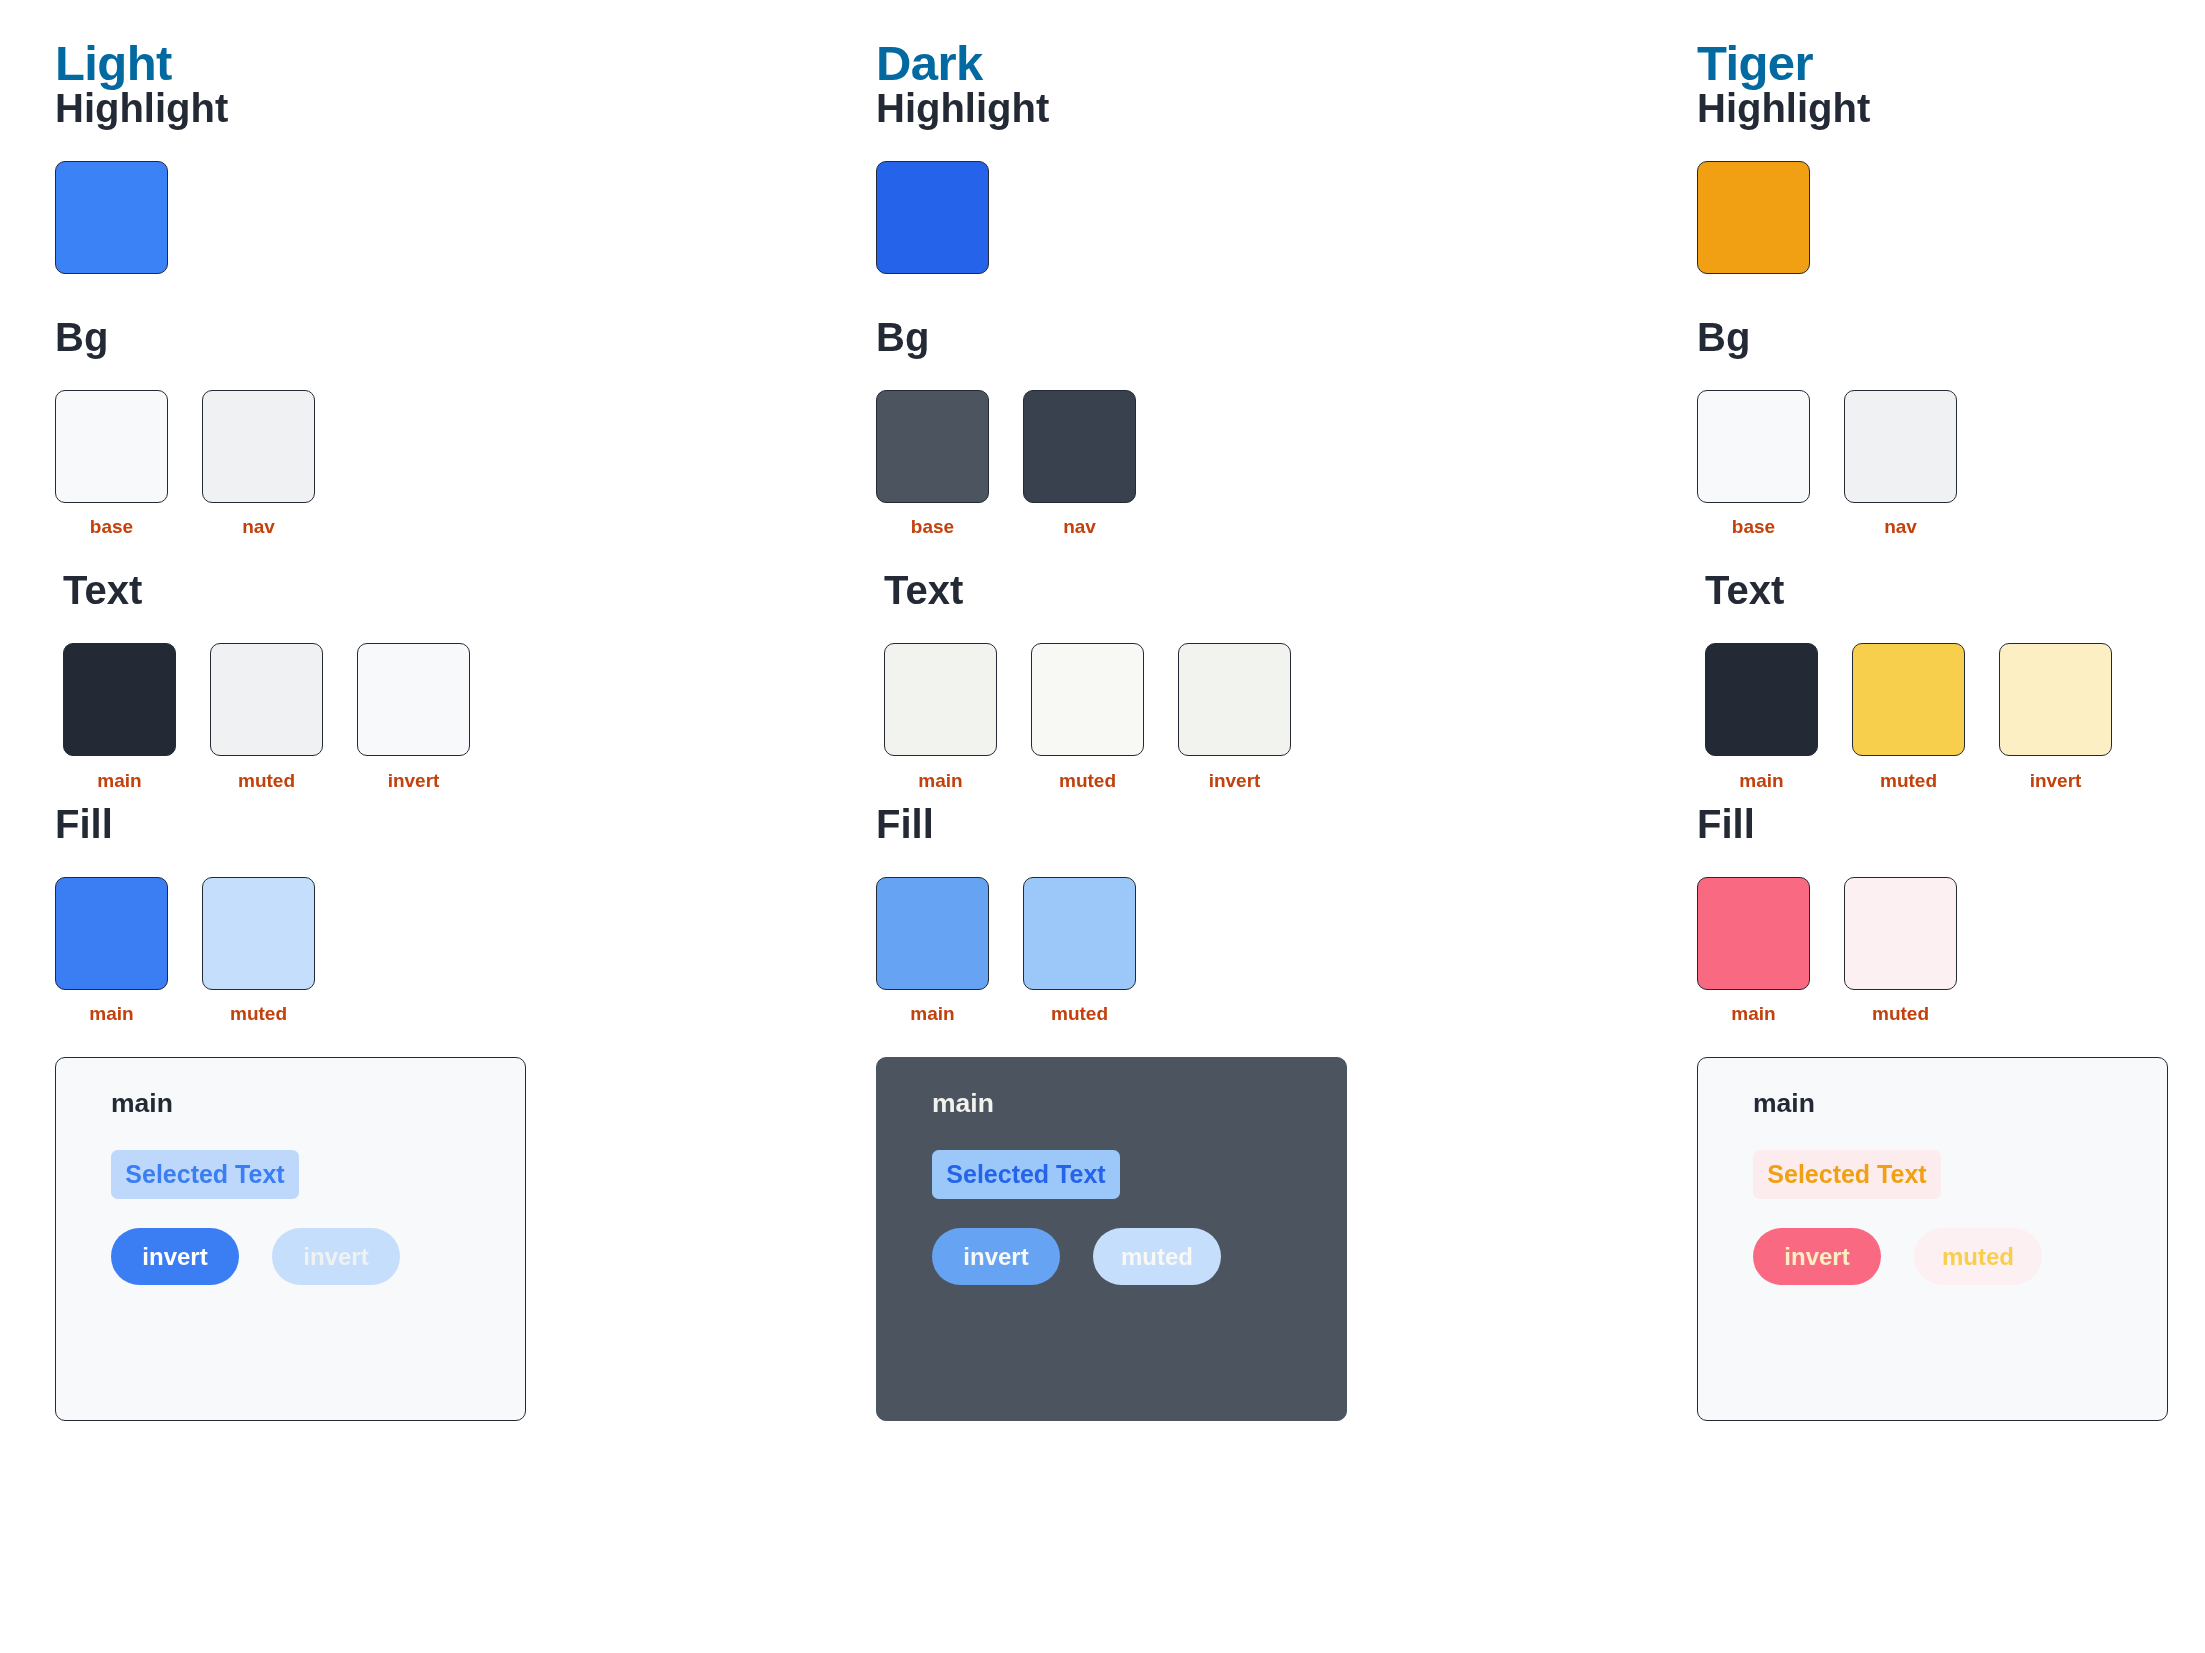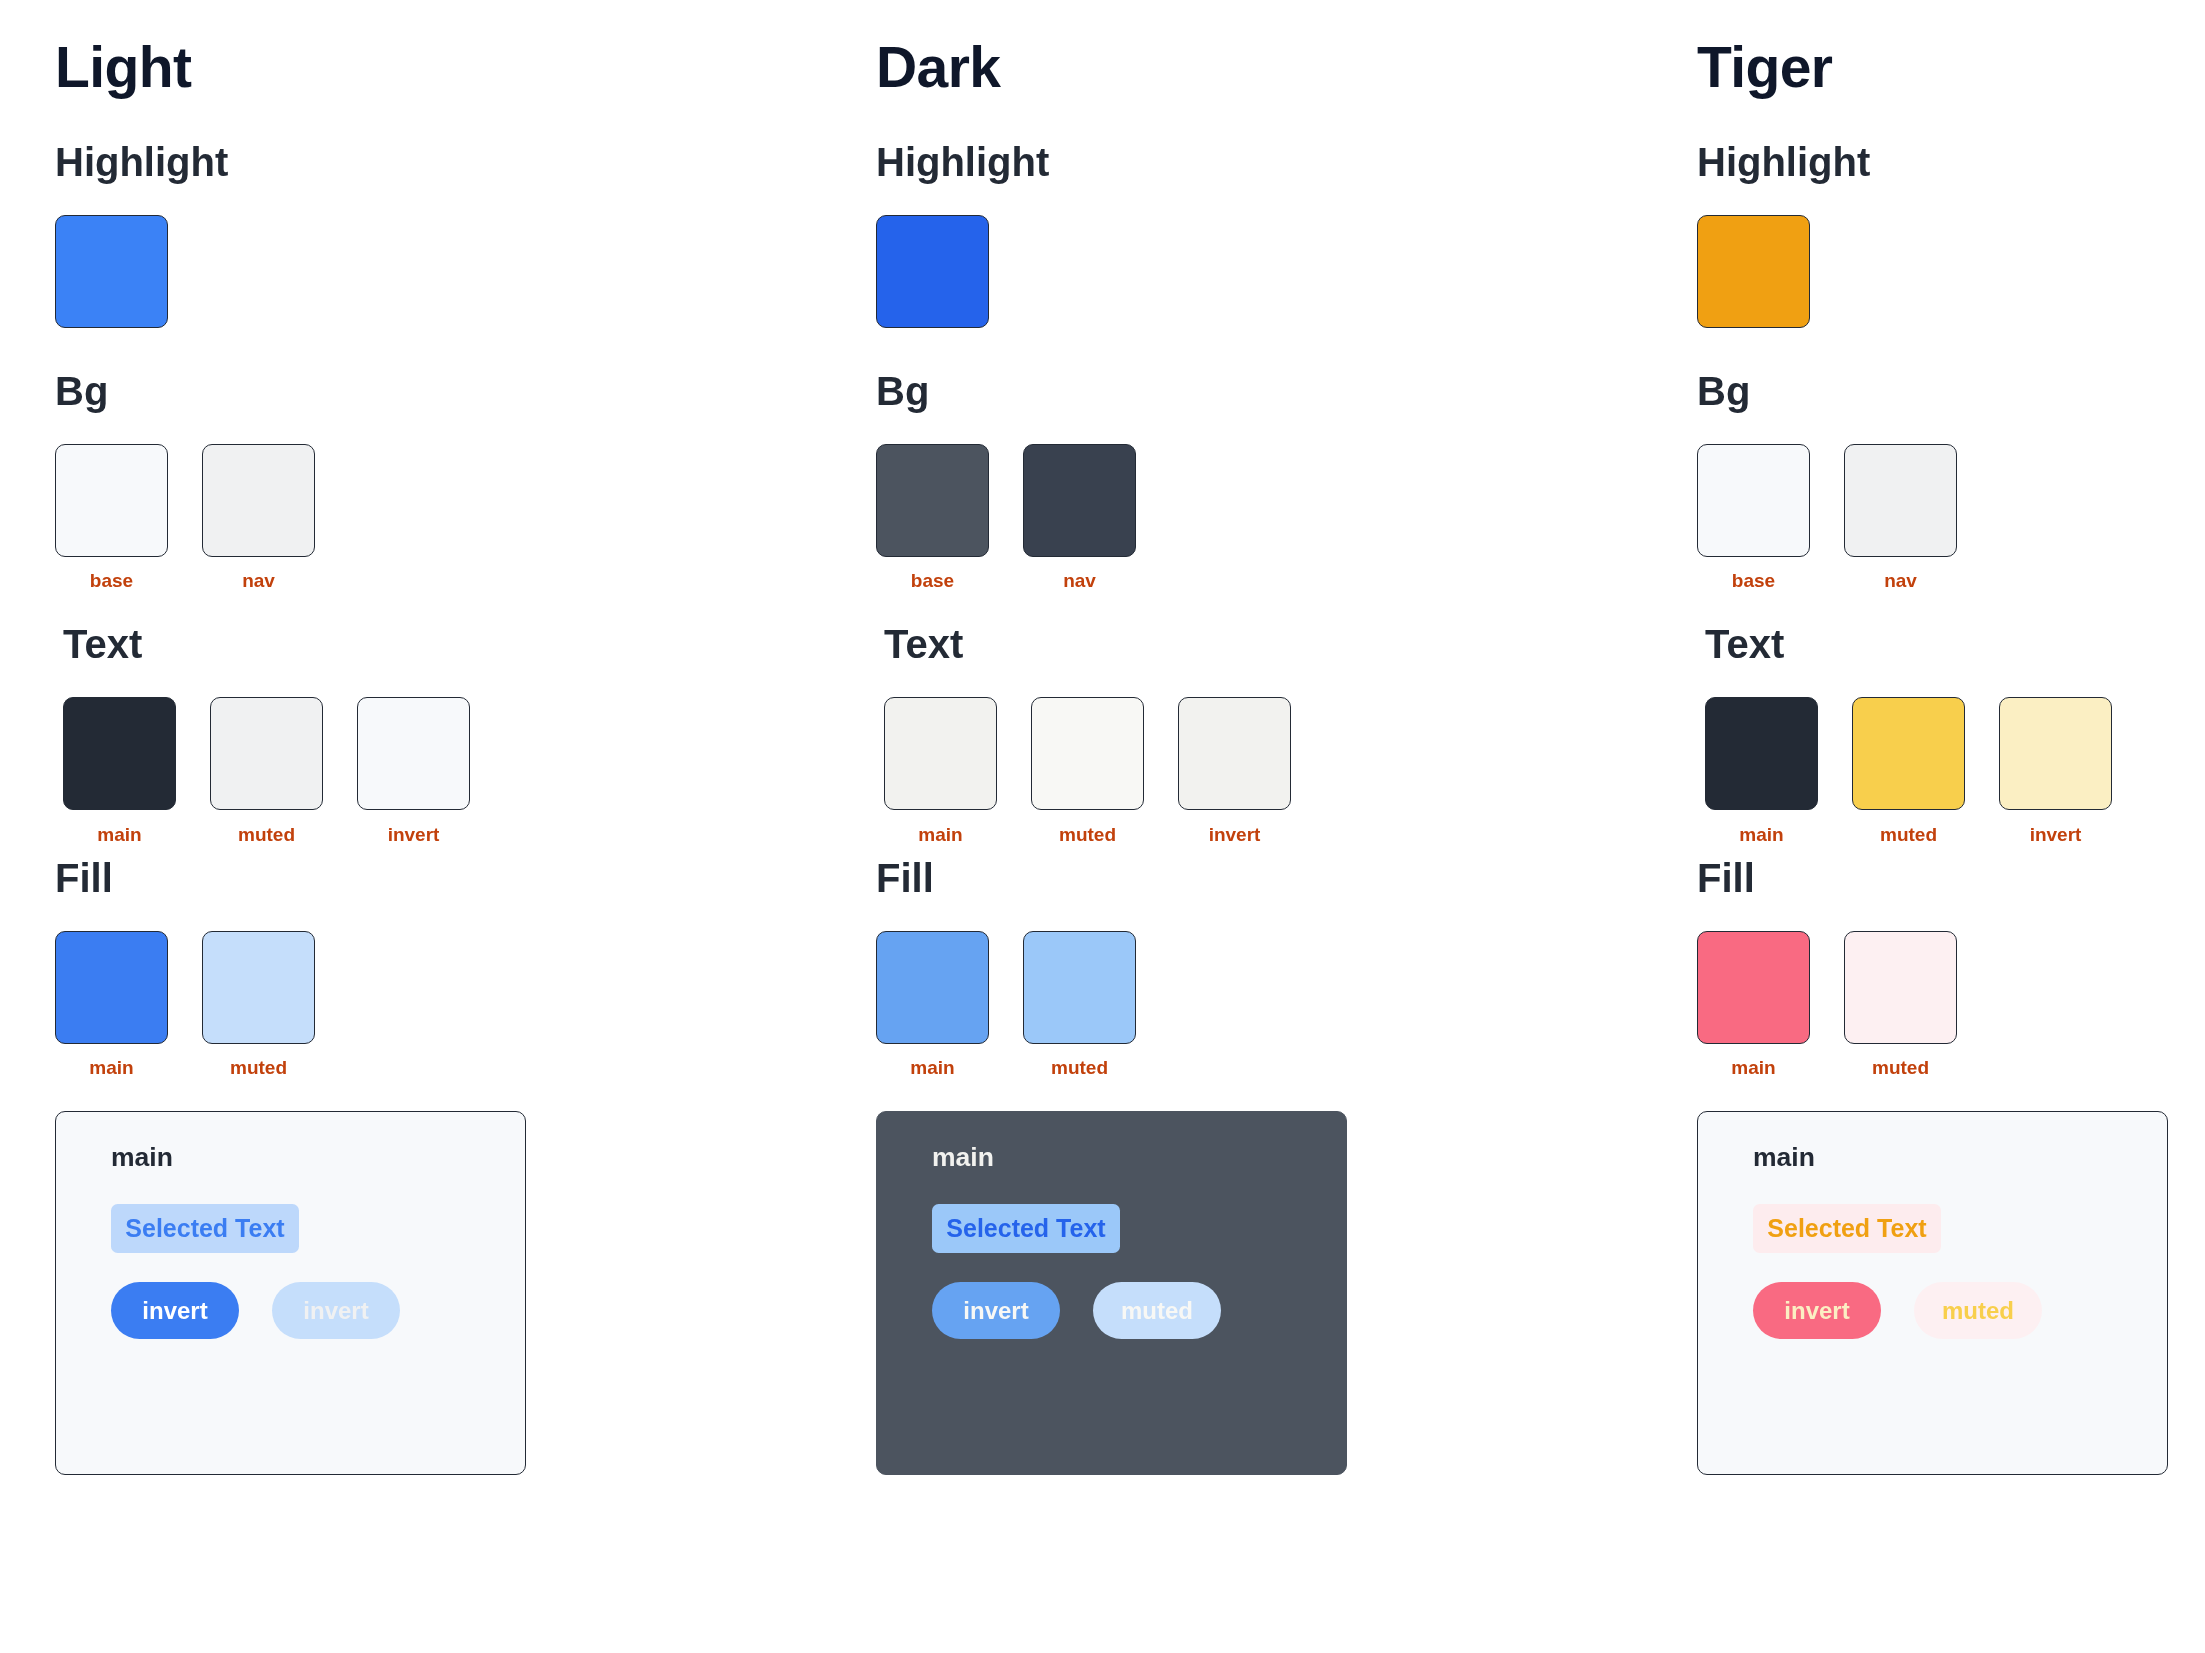--- a/index.html
+++ b/index.html
@@ -16,26 +16,25 @@
     display: grid;
     grid-template-columns: repeat(3, 821px);
     column-gap: 0px;
     padding: 39px 0 0 55px;
   }
   .theme-col {
     width: 821px;
     position: relative;
   }
   .theme-title {
-    font-size: 57px;
-    font-weight: 700;
-    color: #0f172a;
+    font-size: 49px;
+    font-weight: 700;
+    color: #0369a1;
     letter-spacing: -0.6px;
     line-height: 1;
-    margin-bottom: 46px;
   }
   .section { margin-bottom: 0; }
   .section-title {
     font-size: 40px;
     font-weight: 700;
     color: #232A35;
     line-height: 1;
     margin-bottom: 33px;
   }
   .swatch-row {

